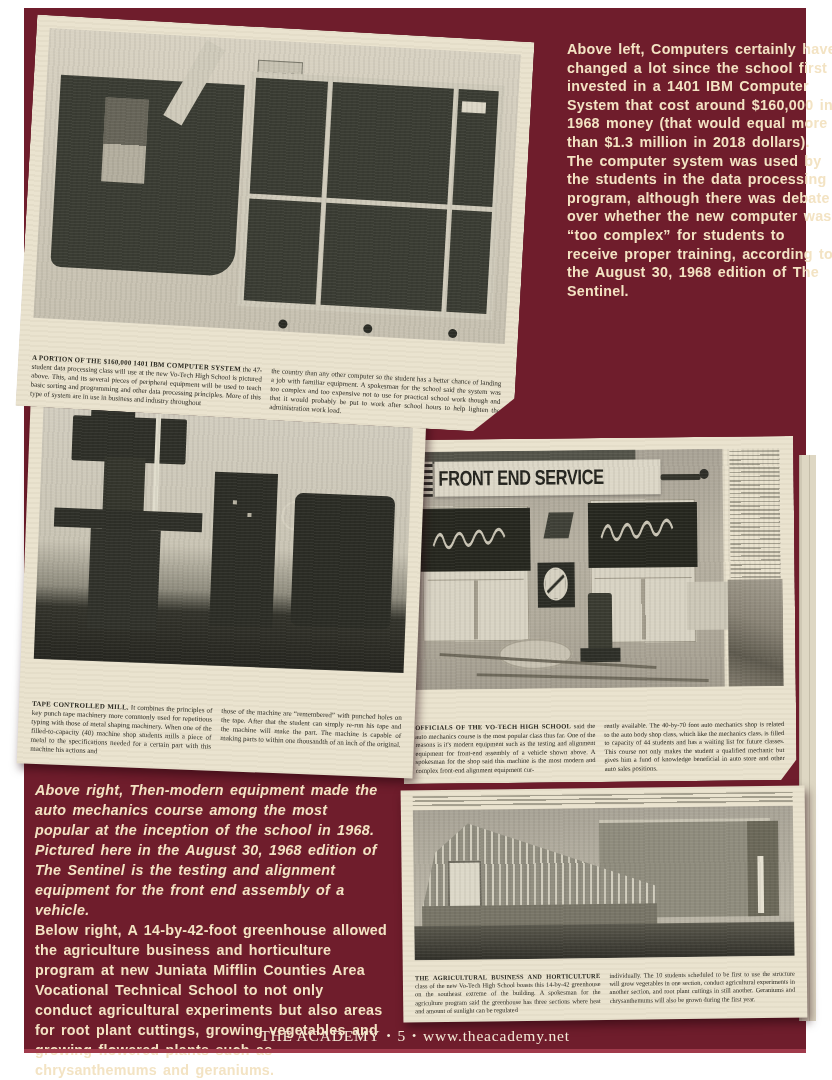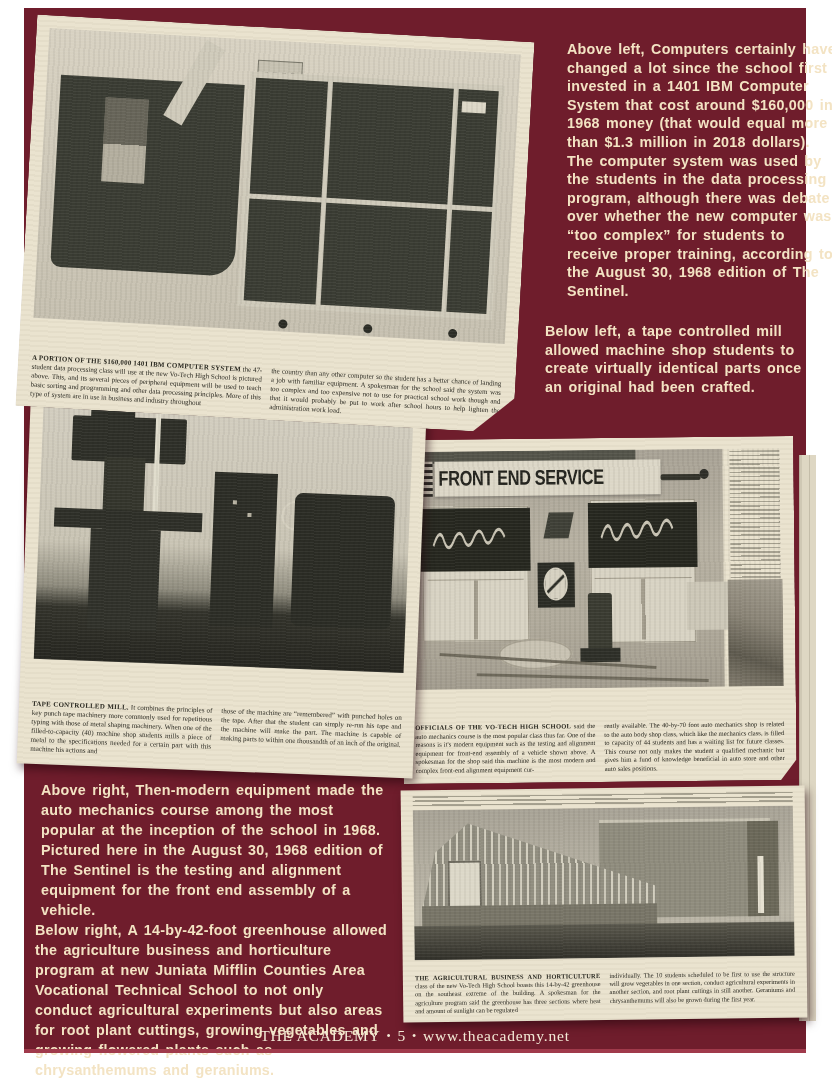--- a/index.html
+++ b/index.html
@@ -7,21 +7,21 @@
        font-family:"Liberation Sans",sans-serif;}
   .stage{position:absolute;inset:0;}
   .board{position:absolute;left:24px;top:8px;width:782px;height:1045px;background:#6f1d2c;}
 
   
   .tb{position:absolute;z-index:5;color:#f3e3c3;font-weight:bold;
       font-family:"Liberation Sans",sans-serif;font-size:14.3px;line-height:18.6px;
       letter-spacing:.25px;word-spacing:2px;}
   .tb1{left:543px;top:32px;width:274px;}
   .tb2{left:521px;top:314px;width:274px;}
-  .tb3{left:17px;top:772px;width:348px;line-height:20px;}
+  .tb3{left:11px;top:772px;width:348px;line-height:20px;font-style:italic;}
   .tb4{left:11px;top:912px;width:352px;line-height:20px;}
 
   
   .clip{position:absolute;background:#eae3cf;
         background-image:repeating-linear-gradient(0deg,rgba(120,110,85,.05) 0 2px,transparent 2px 5px);
         box-shadow:3px 5px 10px rgba(35,5,12,.55);}
   .clipA{left:2px;top:20px;width:498px;height:392px;transform:rotate(3.2deg);z-index:4;
          clip-path:polygon(0 0,100% 0,100% 91%,92% 100%,0 100%);}
   .clipB{left:0px;top:378px;width:396px;height:385px;transform:rotate(2.2deg);z-index:3;}
   .clipC{left:378px;top:430px;width:393px;height:344px;transform:rotate(-.6deg);z-index:2;
@@ -252,21 +252,20 @@
         <div class="shape pA-wheel" style="left:70%;"></div>
         <div class="shape pA-wheel" style="left:88%;"></div>
       </div>
       <div class="caption capA">
         <p><span class="cap-lead">A PORTION OF THE $160,000 1401 IBM COMPUTER SYSTEM</span> <span>the 47-student data processing class will use at the new Vo-Tech High School is pictured above. This, and its several pieces of peripheral equipment will be used to teach basic sorting and programming and other data processing principles. More of this type of system are in use in business and industry throughout</span></p>
         <p>the country than any other computer so the student has a better chance of landing a job with familiar equipment. A spokesman for the school said the system was too complex and too expensive not to use for practical school work though and that it would probably be put to work after school hours to help lighten the administration work load.</p>
       </div>
     </div>
 
     <div class="tb tb1">Above left, Computers certainly have changed a lot since the school first invested in a 1401 IBM Computer System that cost around $160,000 in 1968 money (that would equal more than $1.3 million in 2018 dollars). The computer system was used by the students in the data processing program, although there was debate over whether the new computer was “too complex” for students to receive proper training, according to the August 30, 1968 edition of The Sentinel.</div>
-    <div class="tb tb2">Below left, a tape controlled mill allowed machine shop students to create virtually identical parts once an original had been crafted.</div>
     <div class="tb tb3">Above right, Then-modern equipment made the auto mechanics course among the most popular at the inception of the school in 1968. Pictured here in the August 30, 1968 edition of The Sentinel is the testing and alignment equipment for the front end assembly of a vehicle.</div>
     <div class="tb tb4">Below right, A 14-by-42-foot greenhouse allowed the agriculture business and horticulture program at new Juniata Mifflin Counties Area Vocational Technical School to not only conduct agricultural experiments but also areas for root plant cuttings, growing vegetables and growing flowered plants such as chrysanthemums and geraniums.</div>
 
     <div class="footer">
       <span>THE ACADEMY</span><span class="sep">•</span><span>5</span><span class="sep">•</span><span>www.theacademy.net</span>
     </div>
     <div class="bottomBand"></div>
 
   </div>
 </div>

